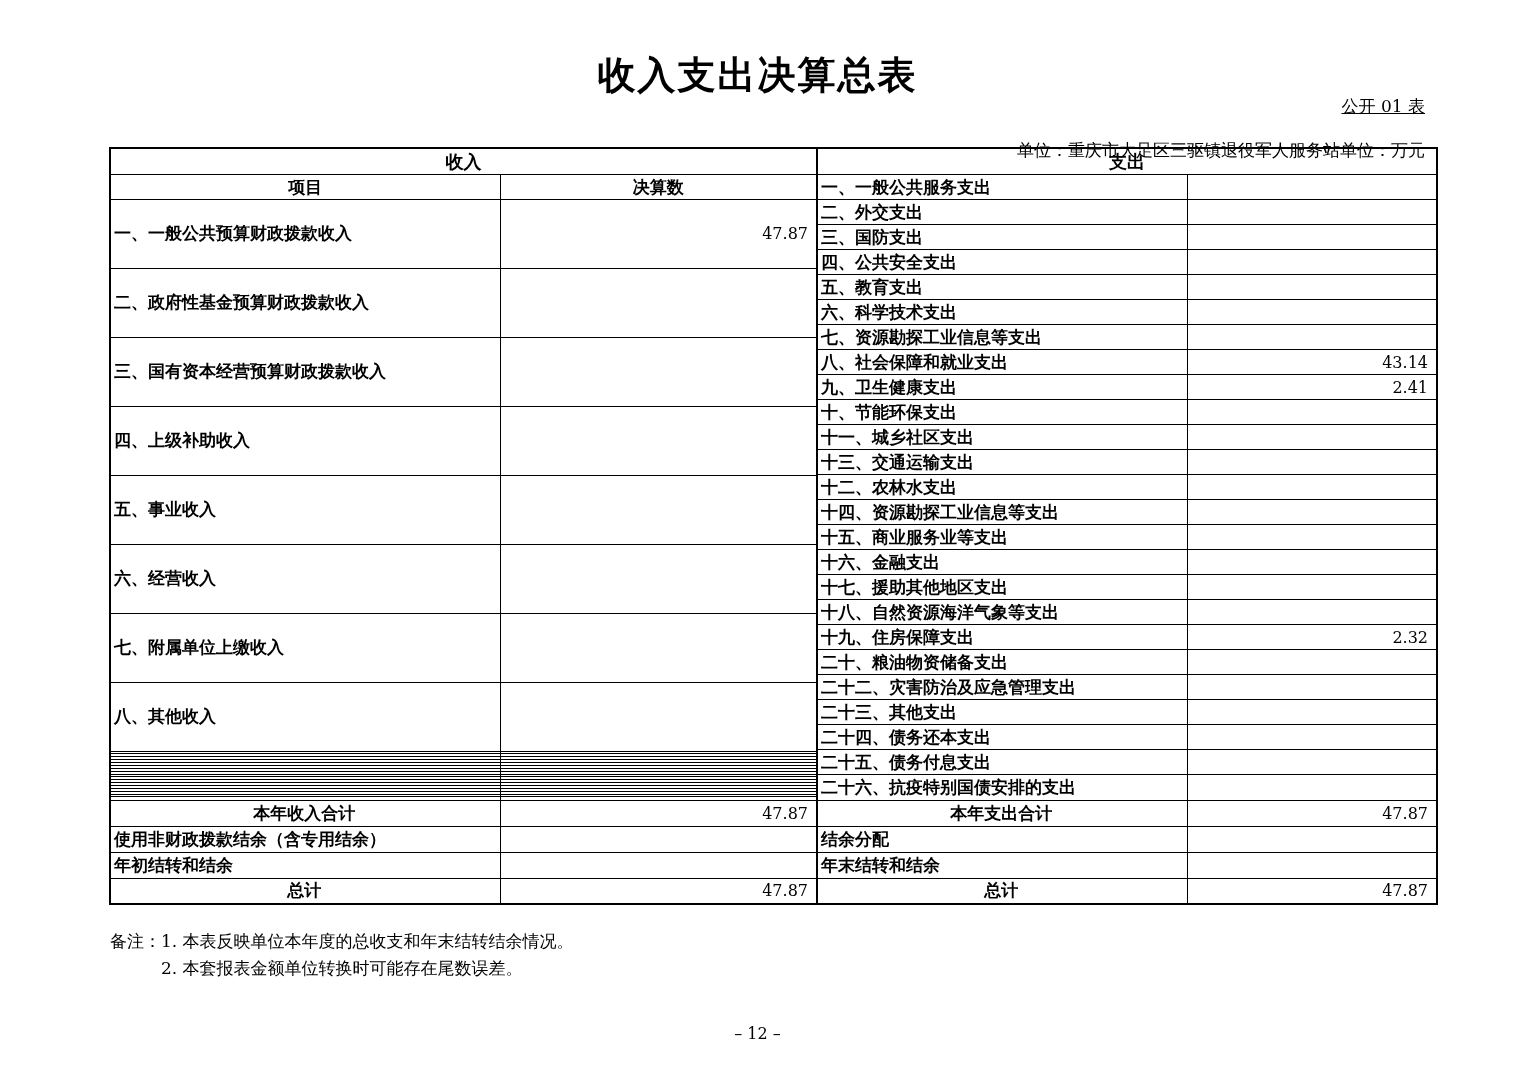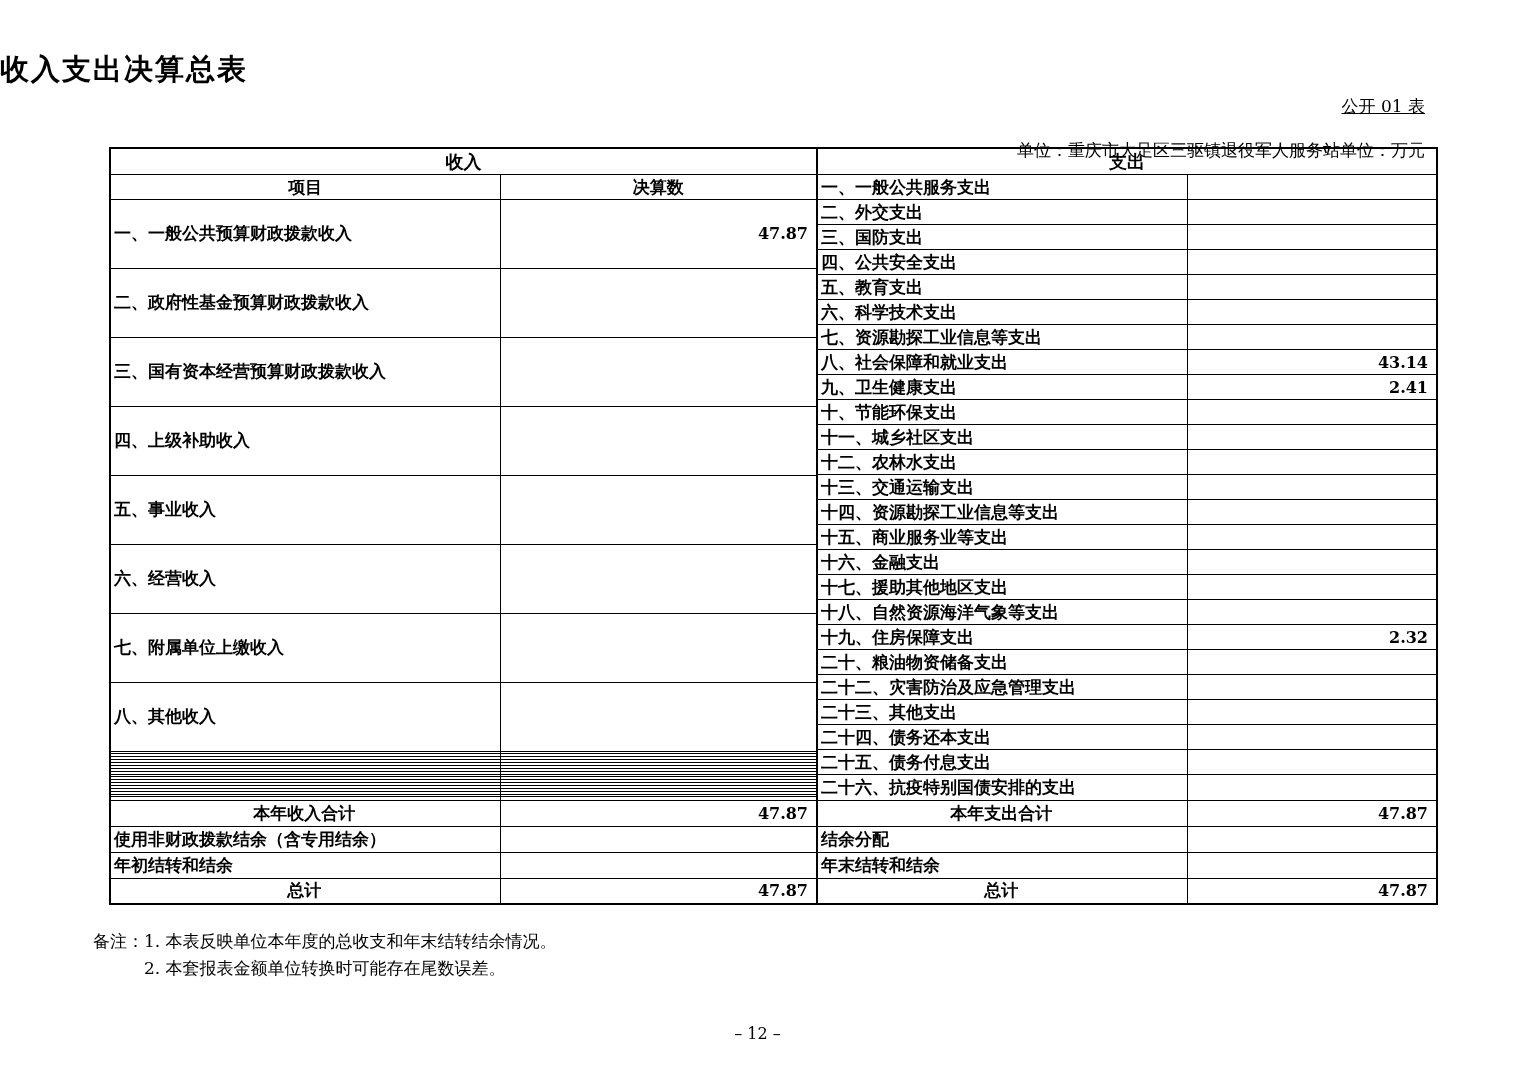--- a/index.html
+++ b/index.html
@@ -5,21 +5,21 @@
   html,body { margin:0; padding:0; }
   body {
     width:1515px; height:1069px; background:#ffffff; color:#000;
     font-family:"DejaVu Serif","Liberation Serif",serif;
     position:relative; overflow:hidden;
   }
   .page { position:absolute; inset:0; }
 
   .doc-title {
     position:absolute; top:50px; left:0; width:100%;
-    font-size:29px; font-weight:bold; letter-spacing:2px;
+    text-align:center; font-size:38px; font-weight:bold; letter-spacing:2px;
   }
   .table-no {
     position:absolute; top:95px; left:93px; width:1332px;
     text-align:right; font-size:17px;text-decoration:underline;
   }
   .unit-row {
     position:absolute; top:119px; left:93px; width:1332px;
     display:flex; justify-content:flex-end; font-size:17px;margin-top:20px;
   }
 
@@ -44,27 +44,27 @@
   tr.section-row th {
     font-size:18px; font-weight:bold; text-align:center; height:25px;
   }
   tr.colhead-row th {
     font-size:17px; font-weight:bold; text-align:center; height:24px;
   }
   td.label-cell {
     font-size:17px; font-weight:bold; text-align:left; padding-left:3px;
   }
   td.value-cell {
-    font-size:16px; font-weight:bold; text-align:right; padding-right:8px;
+    font-size:16px; font-weight:normal; text-align:right; padding-right:8px;
   }
   tr.total-row { height:26px; }
   td.center { text-align:center; padding-left:0; }
 
   .notes {
-    position:absolute; top:928px; left:93px; font-size:17px; line-height:27px;
+    position:absolute; top:928px; left:110px; font-size:17px; line-height:27px;
   }
   .note-line2 { padding-left:51px; }
 
   .page-number {
     position:absolute; top:1024px; left:0; width:100%;
     text-align:center; font-size:16px;
   }
 </style>
 </head>
 <body>
@@ -259,25 +259,25 @@
           </tr>
           <tr>
             <td class="label-cell">十、节能环保支出</td>
             <td class="value-cell"></td>
           </tr>
           <tr>
             <td class="label-cell">十一、城乡社区支出</td>
             <td class="value-cell"></td>
           </tr>
           <tr>
+            <td class="label-cell">十三、交通运输支出</td>
+            <td class="value-cell"></td>
+          </tr>
+          <tr>
             <td class="label-cell">十二、农林水支出</td>
-            <td class="value-cell"></td>
-          </tr>
-          <tr>
-            <td class="label-cell">十三、交通运输支出</td>
             <td class="value-cell"></td>
           </tr>
           <tr>
             <td class="label-cell">十四、资源勘探工业信息等支出</td>
             <td class="value-cell"></td>
           </tr>
           <tr>
             <td class="label-cell">十五、商业服务业等支出</td>
             <td class="value-cell"></td>
           </tr>

